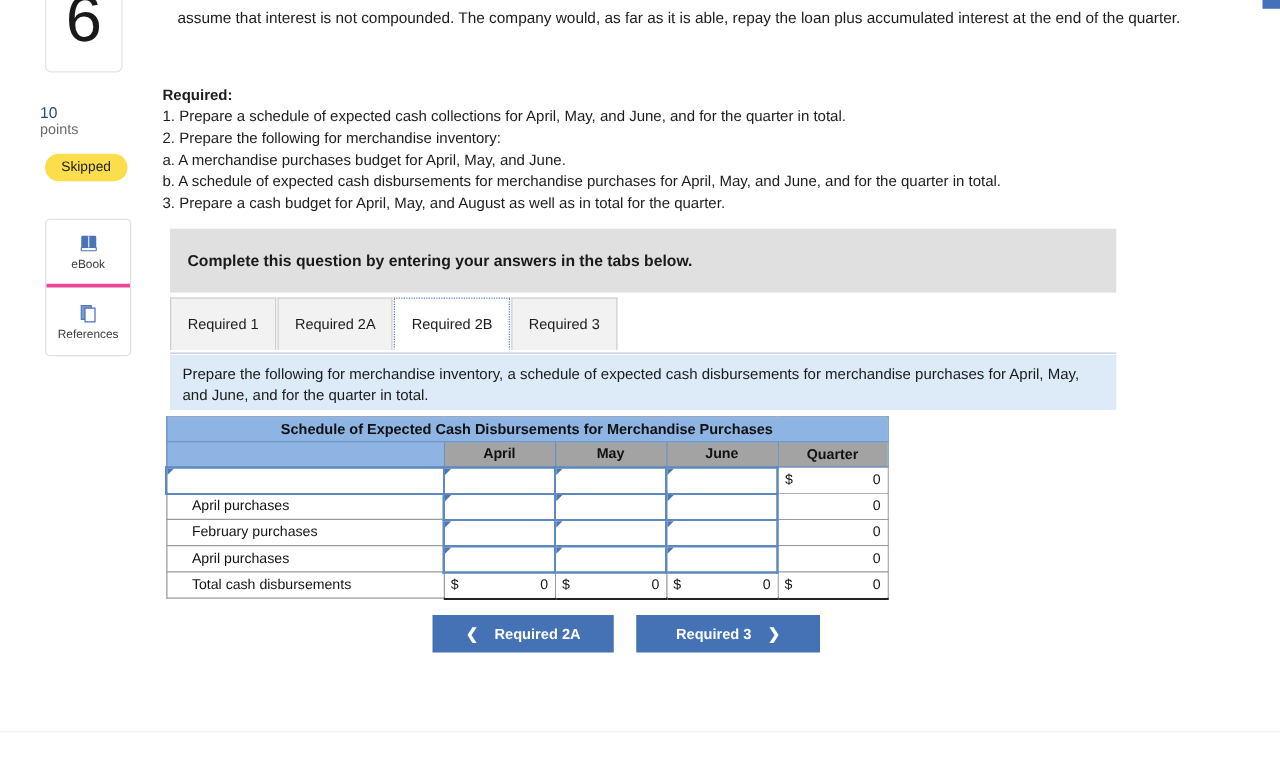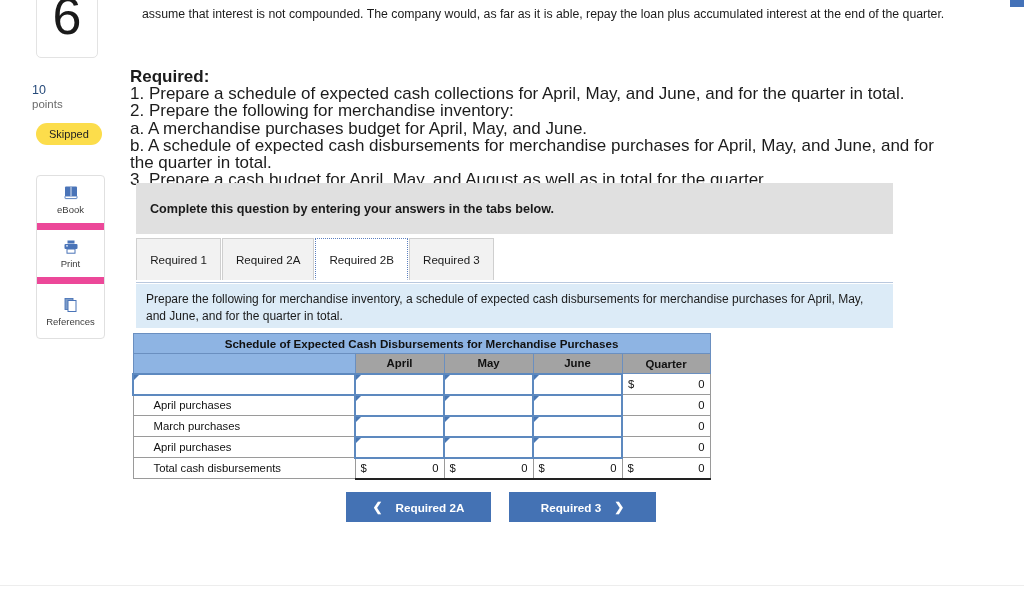--- a/index.html
+++ b/index.html
@@ -66,21 +66,21 @@
   .tool-group {
     position: absolute; left: 36px; top: 175px;
     width: 69px;
     border: 1px solid #e0e0e0;
     border-radius: 4px;
     background: #fff;
     overflow: hidden;
   }
   .tool-item {
     height: 54px;
-    border-bottom: 7px solid #ec4899;
+    border-bottom: 3px solid #ec4899;
     display: flex; flex-direction: column;
     align-items: center; justify-content: center;
     gap: 3px;
     cursor: pointer;
   }
   .tool-item:last-child { border-bottom: none; }
   .tool-item .tlabel {
     font-size: 9.5px; color: #3c3c3c; line-height: 10px;
   }
   .tool-icon { width: 18px; height: 18px; display:block; }
@@ -91,21 +91,21 @@
     width: 896px;
   }
   .para {
     position: absolute; left: 14px; top: 6px;
     width: 812px;
     font-size: 12.3px; line-height: 17px; color: #1c1c1c;
   }
   .required-block {
     position: absolute; left: 2px; top: 68px;
     width: 830px;
-    font-size: 17px; line-height: 17.2px; color: #1c1c1c;
+    font-size: 12px; line-height: 17.2px; color: #1c1c1c;
   }
   .required-block .hdr { font-weight: bold; }
 
   .complete-bar {
     position: absolute; left: 8px; top: 183px;
     width: 757px; height: 51px;
     background: #e0e0e0;
     display: flex; align-items: center;
   }
   .complete-bar span {
@@ -275,31 +275,20 @@
         <span class="tool-icon">
           <svg width="18" height="18" viewBox="0 0 18 18">
             <rect x="3" y="2.5" width="12" height="11" rx="1" fill="#4a74b8"></rect>
             <rect x="3" y="12" width="12" height="2.6" rx="0.6" fill="#ffffff" stroke="#4a74b8" stroke-width="0.9"></rect>
             <line x1="9" y1="3" x2="9" y2="12" stroke="#ffffff" stroke-width="0.8"></line>
           </svg>
         </span>
         <span class="tlabel">eBook</span>
       </div>
 
-      <div class="tool-item">
-        <span class="tool-icon">
-          <svg width="18" height="18" viewBox="0 0 18 18">
-            <rect x="5.5" y="2.5" width="7" height="3" fill="#4a74b8"></rect>
-            <rect x="2.5" y="6" width="13" height="5" rx="1" fill="#4a74b8"></rect>
-            <rect x="4.2" y="7.2" width="1.6" height="1.3" fill="#ffffff"></rect>
-            <rect x="5" y="11" width="8" height="4.2" fill="#ffffff" stroke="#4a74b8" stroke-width="1"></rect>
-          </svg>
-        </span>
-        <span class="tlabel">Print</span>
-      </div>
 
       <div class="tool-item">
         <span class="tool-icon">
           <svg width="18" height="18" viewBox="0 0 18 18">
             <rect x="3" y="2.5" width="8" height="11" fill="#7d9cc9" stroke="#4a74b8" stroke-width="0.9"></rect>
             <rect x="6" y="4.5" width="8" height="11" fill="#ffffff" stroke="#4a74b8" stroke-width="1"></rect>
           </svg>
         </span>
         <span class="tlabel">References</span>
       </div>
@@ -375,21 +364,21 @@
           <td class="edit"></td>
           <td class="ro">
             <div class="money noSym">
               <span class="sym"></span>
               <span class="val">0</span>
             </div>
           </td>
         </tr>
 
         <tr>
-          <td class="lbl">March purchases</td>
+          <td class="lbl">February purchases</td>
           <td class="edit"></td>
           <td class="edit"></td>
           <td class="edit"></td>
           <td class="ro">
             <div class="money noSym">
               <span class="sym"></span>
               <span class="val">0</span>
             </div>
           </td>
         </tr>

